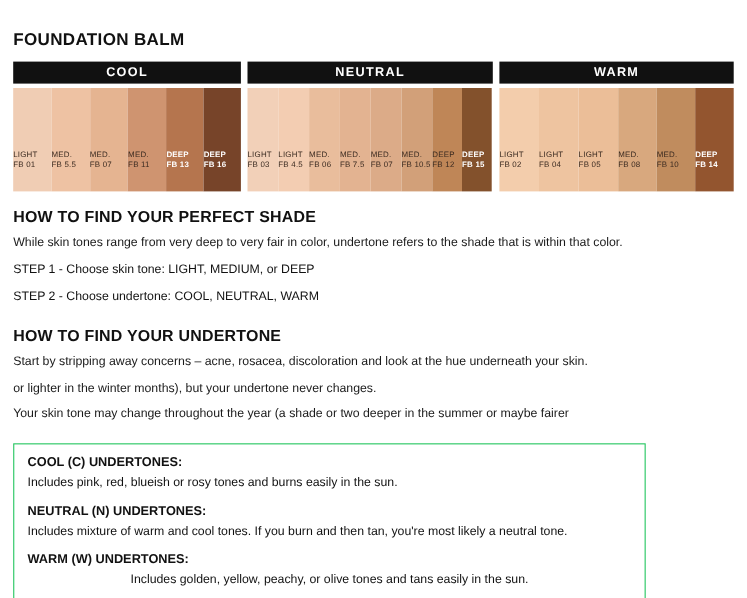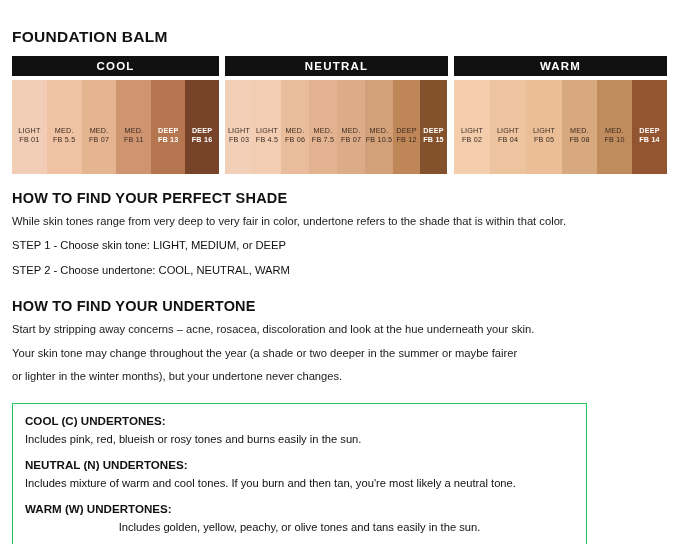--- a/index.html
+++ b/index.html
@@ -54,22 +54,22 @@
   }
   .swatch {
     height: 94px;
     position: relative;
     box-sizing: border-box;
   }
   .swatch .lbl {
     position: absolute;
     left: 0;
     right: 0;
-    bottom: 30px;
-    text-align: center;
+    bottom: 20px;
+    text-align: left;
     font-size: 7.2px;
     line-height: 1.25;
     letter-spacing: 0.2px;
   }
   .swatch .lbl .t1 { display: block; }
   .swatch .lbl .t2 { display: block; }
   .swatch.dark .lbl { color: #ffffff; font-weight: bold; }
   .swatch.light .lbl { color: #3a2a20; }
 
   
@@ -267,22 +267,22 @@
   <div class="section">
     <h2 class="head">HOW TO FIND YOUR PERFECT SHADE</h2>
     <p class="line">While skin tones range from very deep to very fair in color, undertone refers to the shade that is within that color.</p>
     <p class="step"><b>STEP 1 -</b><span> Choose skin tone: LIGHT, MEDIUM, or DEEP</span></p>
     <p class="step"><b>STEP 2 -</b><span> Choose undertone: COOL, NEUTRAL, WARM</span></p>
   </div>
 
   <div class="section section2">
     <h2 class="head">HOW TO FIND YOUR UNDERTONE</h2>
     <p class="line">Start by stripping away concerns – acne, rosacea, discoloration and look at the hue underneath your skin.</p>
+    <p class="line">or lighter in the winter months), but your undertone never changes.</p>
     <p class="line">Your skin tone may change throughout the year (a shade or two deeper in the summer or maybe fairer</p>
-    <p class="line">or lighter in the winter months), but your undertone never changes.</p>
   </div>
 
   <div class="undertone-box" id="utbox">
       <div class="ut-title">COOL (C) UNDERTONES:</div>
       <div class="ut-desc">Includes pink, red, blueish or rosy tones and burns easily in the sun.</div>
       <div class="ut-title">NEUTRAL (N) UNDERTONES:</div>
       <div class="ut-desc">Includes mixture of warm and cool tones. If you burn and then tan, you're most likely a neutral tone.</div>
       <div class="ut-title">WARM (W) UNDERTONES:</div>
       <div class="ut-desc">Includes golden, yellow, peachy, or olive tones and tans easily in the sun.</div>
     </div>

